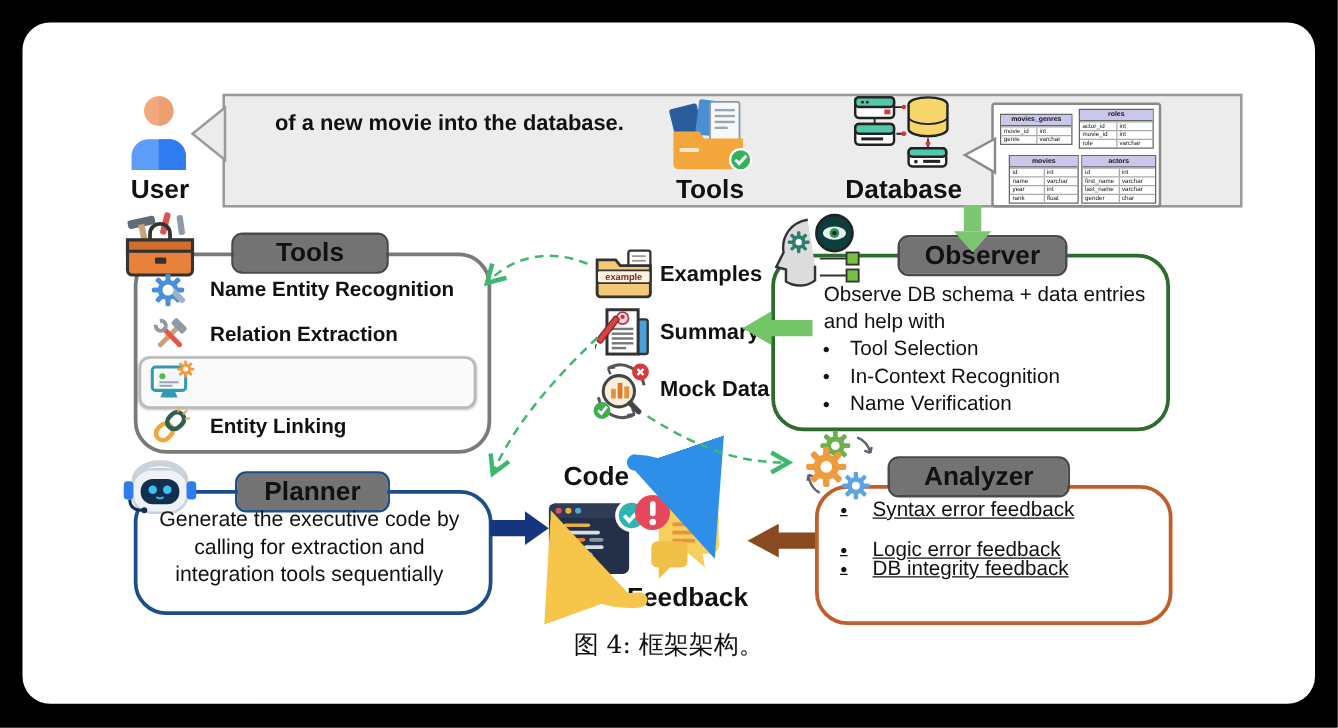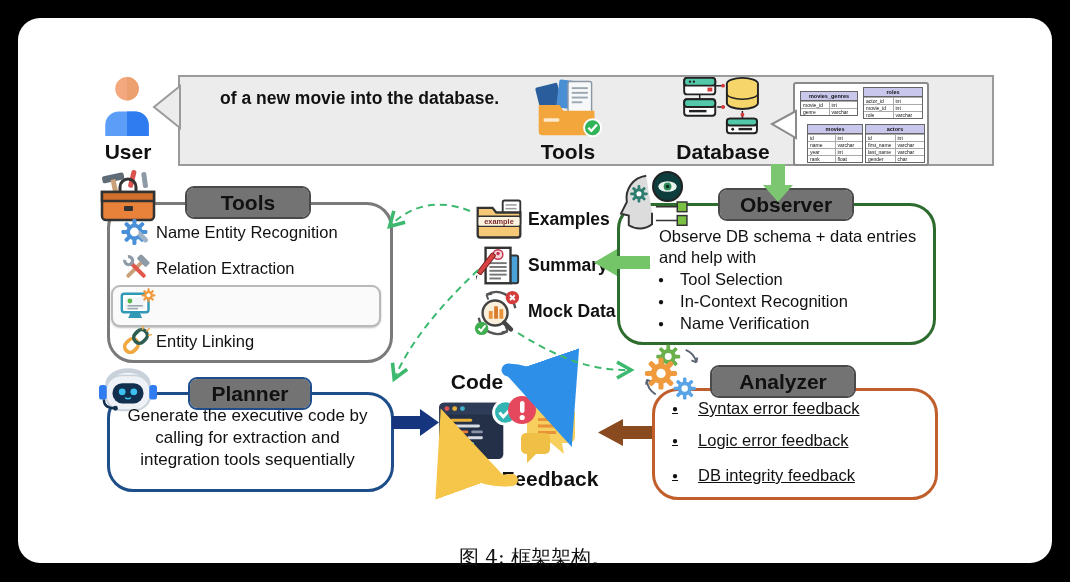--- a/index.html
+++ b/index.html
@@ -18,31 +18,31 @@
   .mt-row span{flex:1;padding:0 2px;}
   .mt-row span:first-child{border-right:1px solid #aaa;}
   
   .panel{position:absolute;background:#fff;border-radius:26px;}
   .panel-header{position:absolute;background:#737373;border:2.5px solid #4a4a4a;border-radius:9px;
     font-weight:800;font-size:21px;text-align:center;line-height:29px;background-clip:padding-box;}
   .tools-panel{left:89px;top:184px;width:280px;height:155px;border:3px solid #7a7a7a;}
   .observer-panel{left:599px;top:185px;width:313px;height:136px;border:3px solid #2e6b2e;}
   .planner-panel{left:89px;top:374px;width:281px;height:94px;border:3px solid #1d4e89;}
   .analyzer-panel{left:634px;top:370px;width:280px;height:106px;border:3px solid #c05f2c;}
-  .tool-row{position:absolute;left:102px;height:34px;display:flex;align-items:center;gap:4px;font-size:16.5px;}
+  .tool-row{position:absolute;left:102px;height:34px;display:flex;align-items:center;gap:16px;font-size:16.5px;font-weight:bold;}
   .tool-highlight{left:93px;top:267px;width:266px;height:38px;background:#fafafa;border:2px solid #b9b9b9;
     border-radius:9px;box-shadow:0 1px 2px rgba(0,0,0,.25);}
   .obs-text{left:613px;top:208px;width:294px;font-size:16.5px;line-height:21px;margin-left:28px;}
   .bullet-row{position:absolute;font-size:16.5px;display:flex;align-items:center;}
   .bullet-row::before{content:"●";font-size:10px;margin-right:16px;}
   .artifact-label{font-weight:800;font-size:17.5px;}
   .planner-text{left:98px;top:387px;width:263px;text-align:center;font-size:17px;line-height:22px;}
   .an-bullet{left:654px;width:250px;text-decoration:underline;}
   .an-bullet::before{margin-right:20px;}
-  .caption{left:0;top:526px;width:1034px;text-align:center;font-size:20px;
+  .caption{left:0;top:484px;width:1034px;text-align:center;font-size:20px;
     font-family:"DejaVu Serif","Liberation Serif",serif;}
   .overlay{position:absolute;left:0;top:0;pointer-events:none;}
   svg{display:block;}
 </style>
 </head>
 <body>
 
 <svg width="0" height="0" style="position:absolute" aria-hidden="true">
   <defs>
     <symbol id="gear" viewBox="0 0 40 40">
@@ -375,21 +375,21 @@
     <use href="#gear" x="13" y="0" width="26" height="26" style="color:#6ab04c"></use>
     <use href="#gear" x="1" y="13" width="35" height="35" style="color:#f09a3e"></use>
     <use href="#gear" x="31" y="34" width="24" height="24" style="color:#5aa4e6"></use>
   </svg>
   <div class="bullet-row an-bullet" style="top:381px">
       <span>Syntax error feedback</span>
     </div>
   <div class="bullet-row an-bullet" style="top:413px">
       <span>Logic error feedback</span>
     </div>
-  <div class="bullet-row an-bullet" style="top:448px">
+  <div class="bullet-row an-bullet" style="top:428px">
       <span>DB integrity feedback</span>
     </div>
 
   <div class="abs caption">图 4: 框架架构。</div>
 
   <svg class="overlay" width="1034" height="545" viewBox="0 0 1034 545">
     <defs>
       <marker id="dash-head" markerWidth="12" markerHeight="12" refX="8" refY="5" orient="auto">
         <path d="M2,1 L9,5 L2,9" fill="none" stroke="#3cb96e" stroke-width="1.8"></path>
       </marker>

